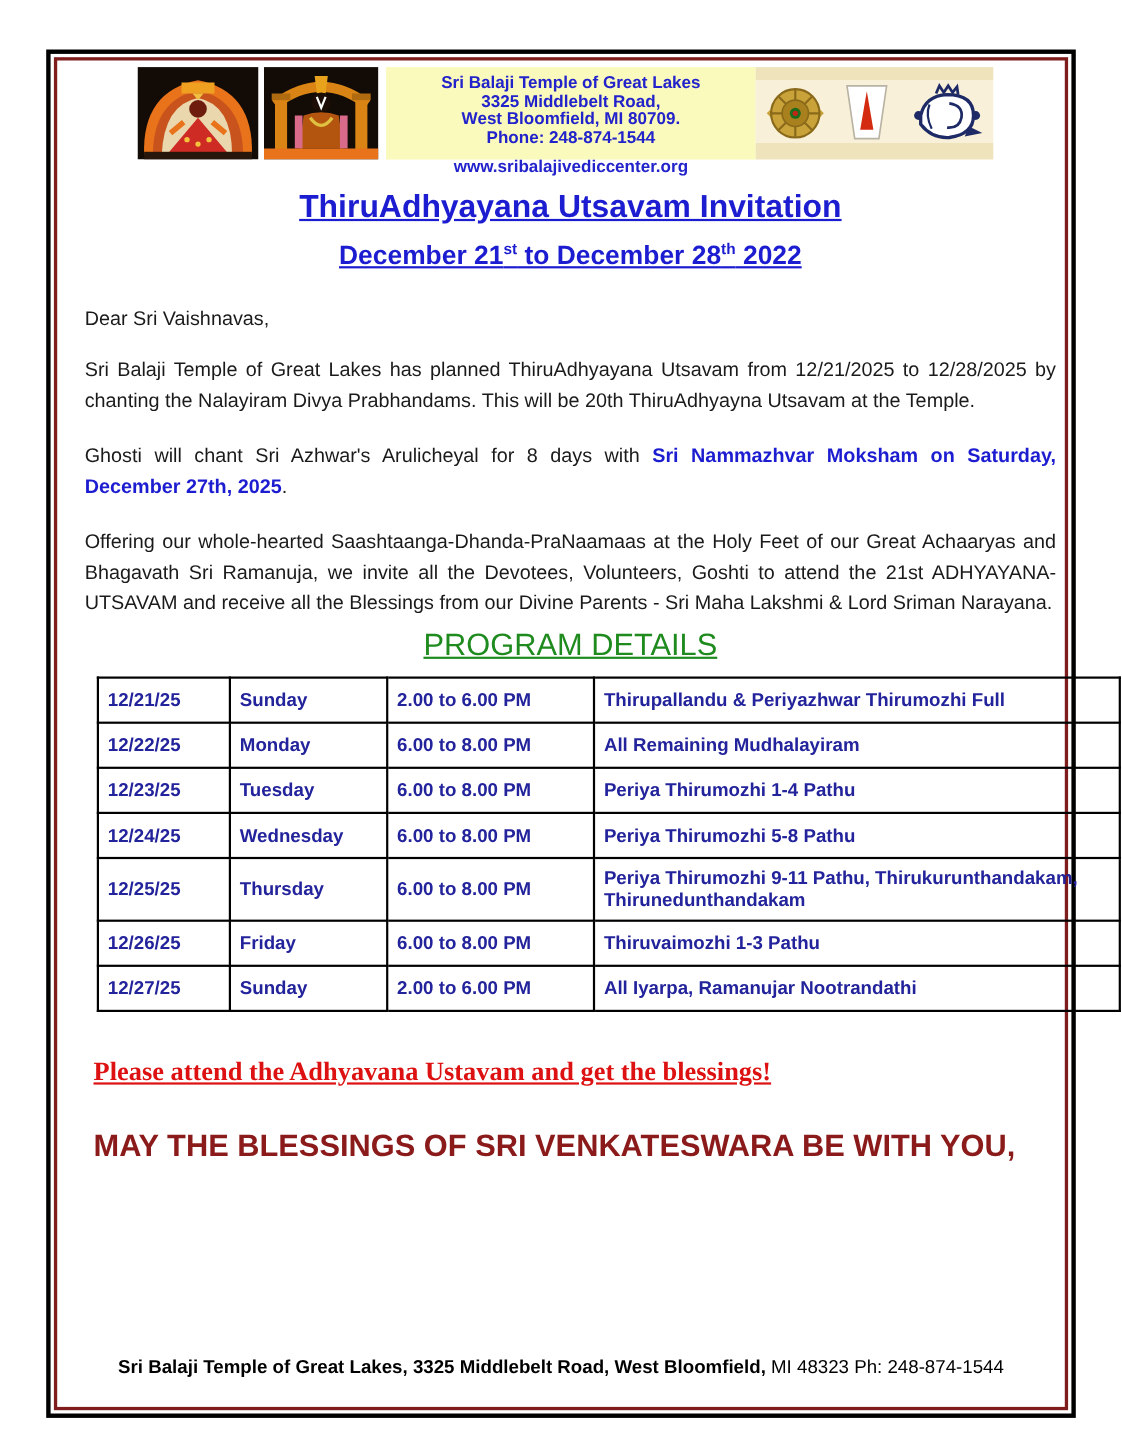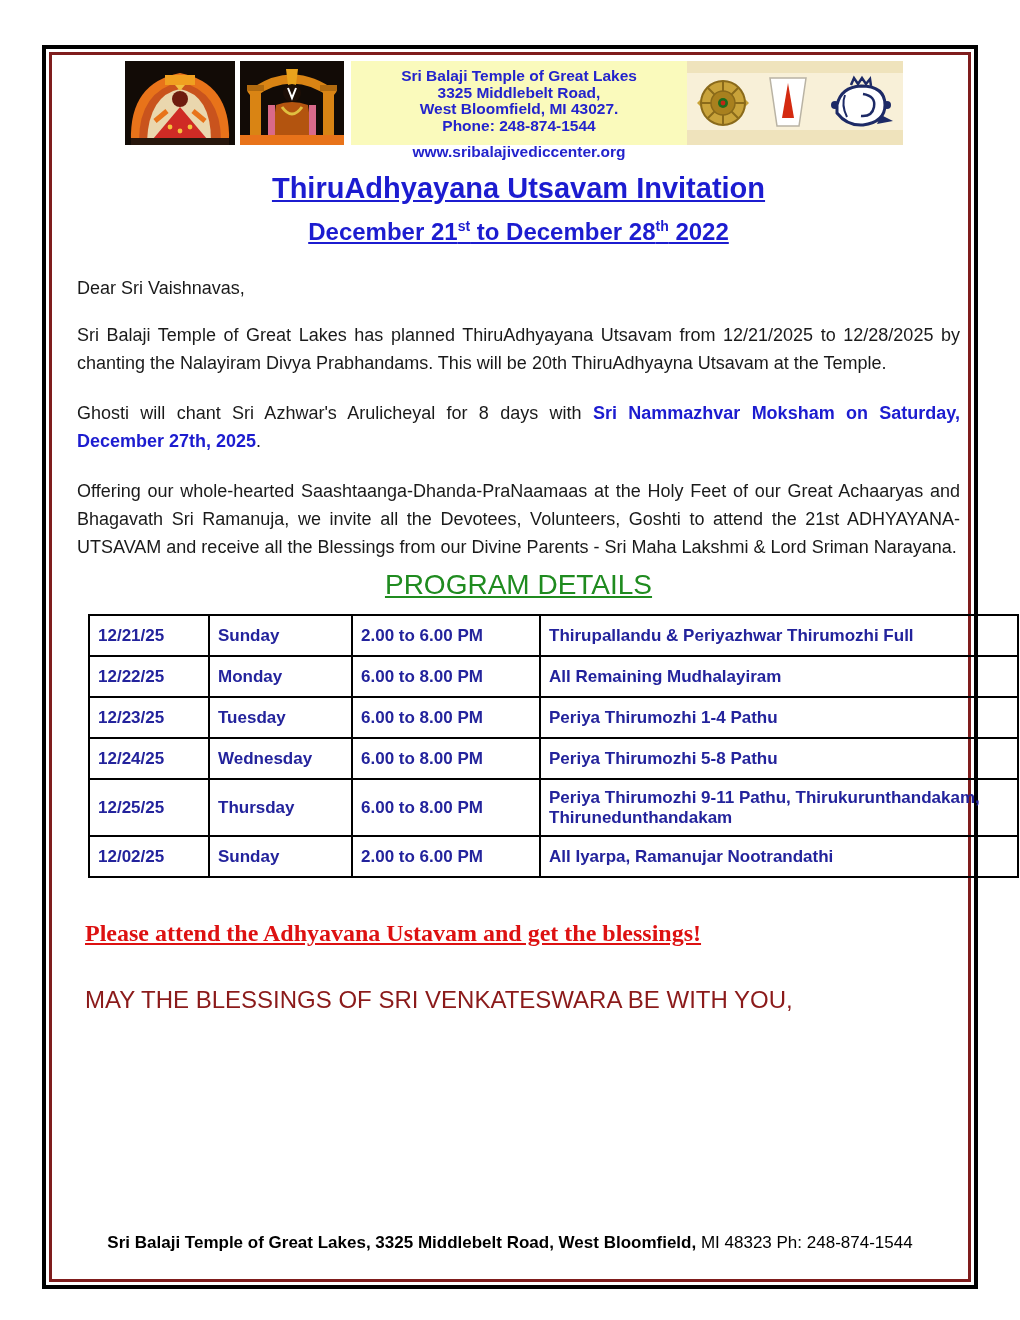--- a/index.html
+++ b/index.html
@@ -44,21 +44,21 @@
   .program-table tr.tall{height:57px;}
   .c-date{width:102px;}
   .c-day{width:125px;}
   .c-time{width:170px;}
   .c-prog{width:460px;}
   .red{color:var(--alert-red);}
 
   
   .attend{margin:42px 0 0 8px;font-family:"Liberation Serif",serif;font-weight:bold;
         font-size:24px;color:var(--alert-red);text-decoration:underline;}
-  .blessing{margin:36px 0 0 8px;font-size:24px;font-weight:normal;
+  .blessing{margin:36px 0 0 8px;font-size:28px;font-weight:bold;
         color:var(--dark-red);line-height:34px;}
   .blessing span{display:block;}
 
   
   .footer{position:absolute;left:0;right:0;bottom:26px;text-align:center;font-size:17px;color:#000;}
   .footer .b{font-weight:bold;}
 </style>
 </head>
 <body>
 
@@ -96,21 +96,21 @@
          <path d="M36 44 Q52 38 68 44 L72 74 L32 74 Z" fill="#b3540f"></path>
          <path d="M42 46 Q52 60 62 46" stroke="#e0c040" stroke-width="3" fill="none"></path>
          <rect x="28" y="44" width="7" height="30" fill="#d96a8a"></rect>
          <rect x="69" y="44" width="7" height="30" fill="#d96a8a"></rect>
          <rect x="0" y="74" width="104" height="10" fill="#e8731a"></rect>
        </svg>
      </div>
      <div class="temple-info">
        <div>Sri Balaji Temple of Great Lakes</div>
        <div>3325 Middlebelt Road,</div>
-       <div>West Bloomfield, MI 43027.</div>
+       <div>West Bloomfield, MI 80709.</div>
        <div>Phone: 248-874-1544</div>
        <div class="site">www.sribalajivediccenter.org</div>
      </div>
      <div class="symbols">
        <svg width="56" height="56" viewBox="0 0 56 56">
          <path d="M2 28 L8 22 L14 28 L8 34 Z" fill="#c9a33a"></path>
          <path d="M42 28 L48 22 L54 28 L48 34 Z" fill="#c9a33a"></path>
          <circle cx="28" cy="28" r="22" fill="#c9a33a" stroke="#8a6a1a" stroke-width="2"></circle>
          <g stroke="#8a6a1a" stroke-width="2">
            <path d="M28 6 V50 M6 28 H50 M13 13 L43 43 M43 13 L13 43"></path>
@@ -171,21 +171,27 @@
          <td class="c-time">6.00 to 8.00 PM</td>
          <td class="c-prog">Periya Thirumozhi 5-8 Pathu</td>
        </tr>
        <tr class="tall">
          <td class="c-date">12/25/25</td>
          <td class="c-day">Thursday</td>
          <td class="c-time">6.00 to 8.00 PM</td>
          <td class="c-prog">Periya Thirumozhi 9-11 Pathu, Thirukurunthandakam, Thirunedunthandakam</td>
        </tr>
        <tr>
-         <td class="c-date">12/02/25</td>
+         <td class="c-date">12/26/25</td>
+         <td class="c-day">Friday</td>
+         <td class="c-time">6.00 to 8.00 PM</td>
+         <td class="c-prog">Thiruvaimozhi 1-3 Pathu</td>
+       </tr>
+       <tr>
+         <td class="c-date">12/27/25</td>
          <td class="c-day">Sunday</td>
          <td class="c-time">2.00 to 6.00 PM</td>
          <td class="c-prog">All Iyarpa, Ramanujar Nootrandathi</td>
        </tr>
      </tbody>
    </table>
 
    <p class="attend">Please attend the Adhyavana Ustavam and get the blessings!</p>
    <p class="blessing">
           <span>MAY THE BLESSINGS OF SRI VENKATESWARA BE WITH YOU,</span>

